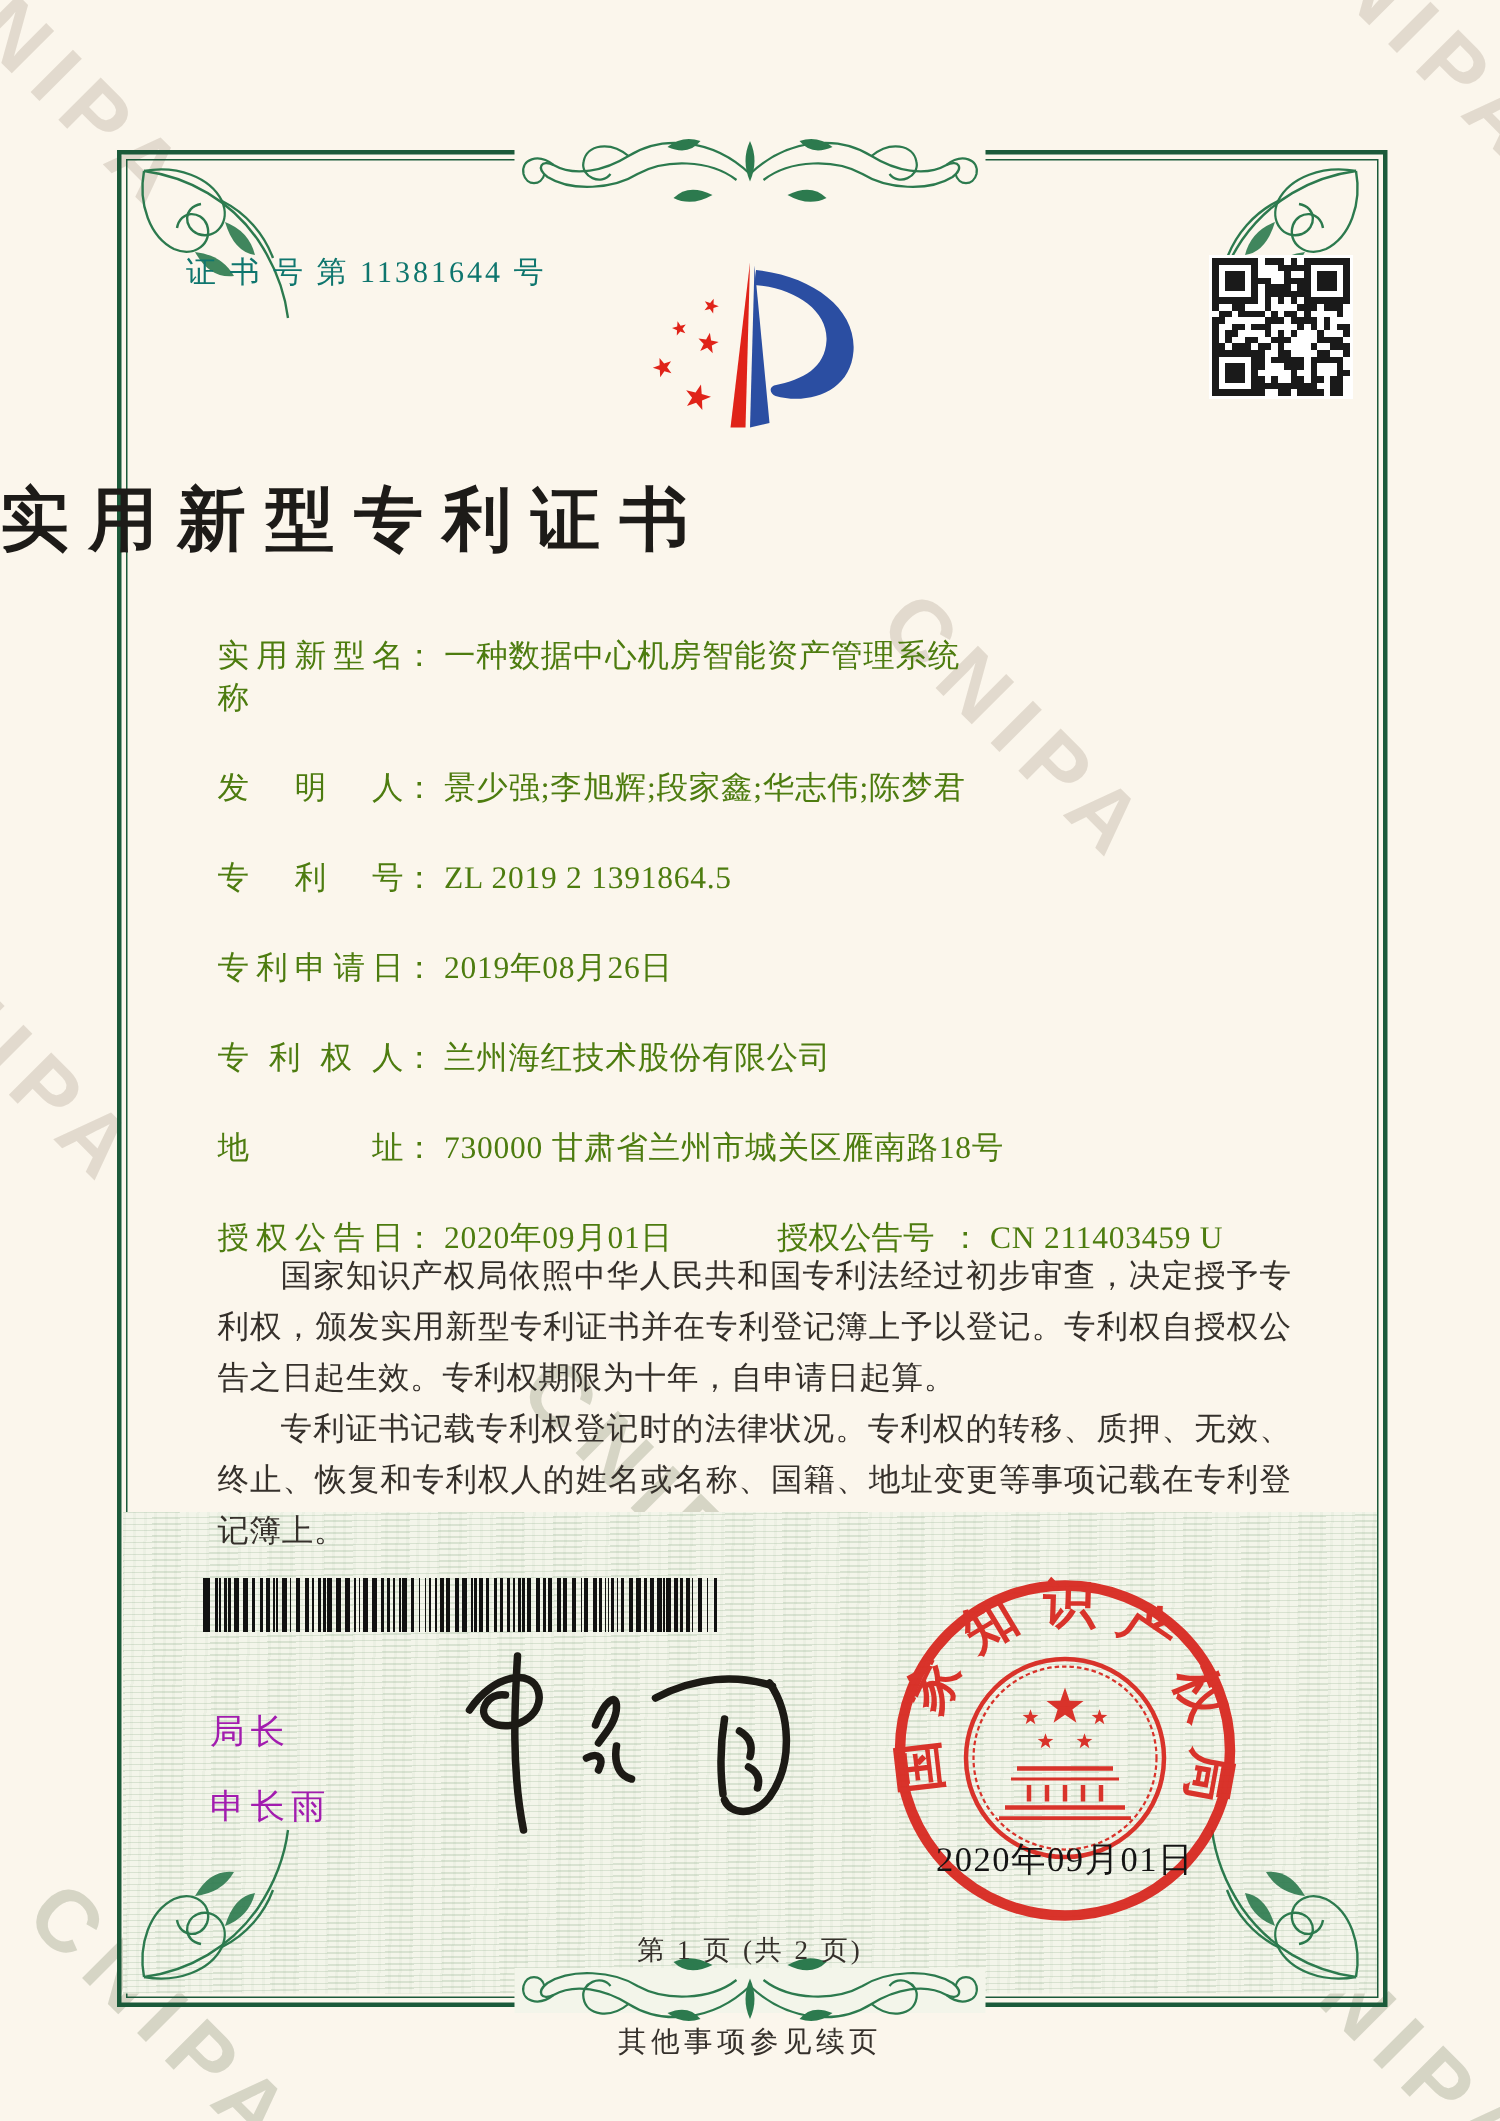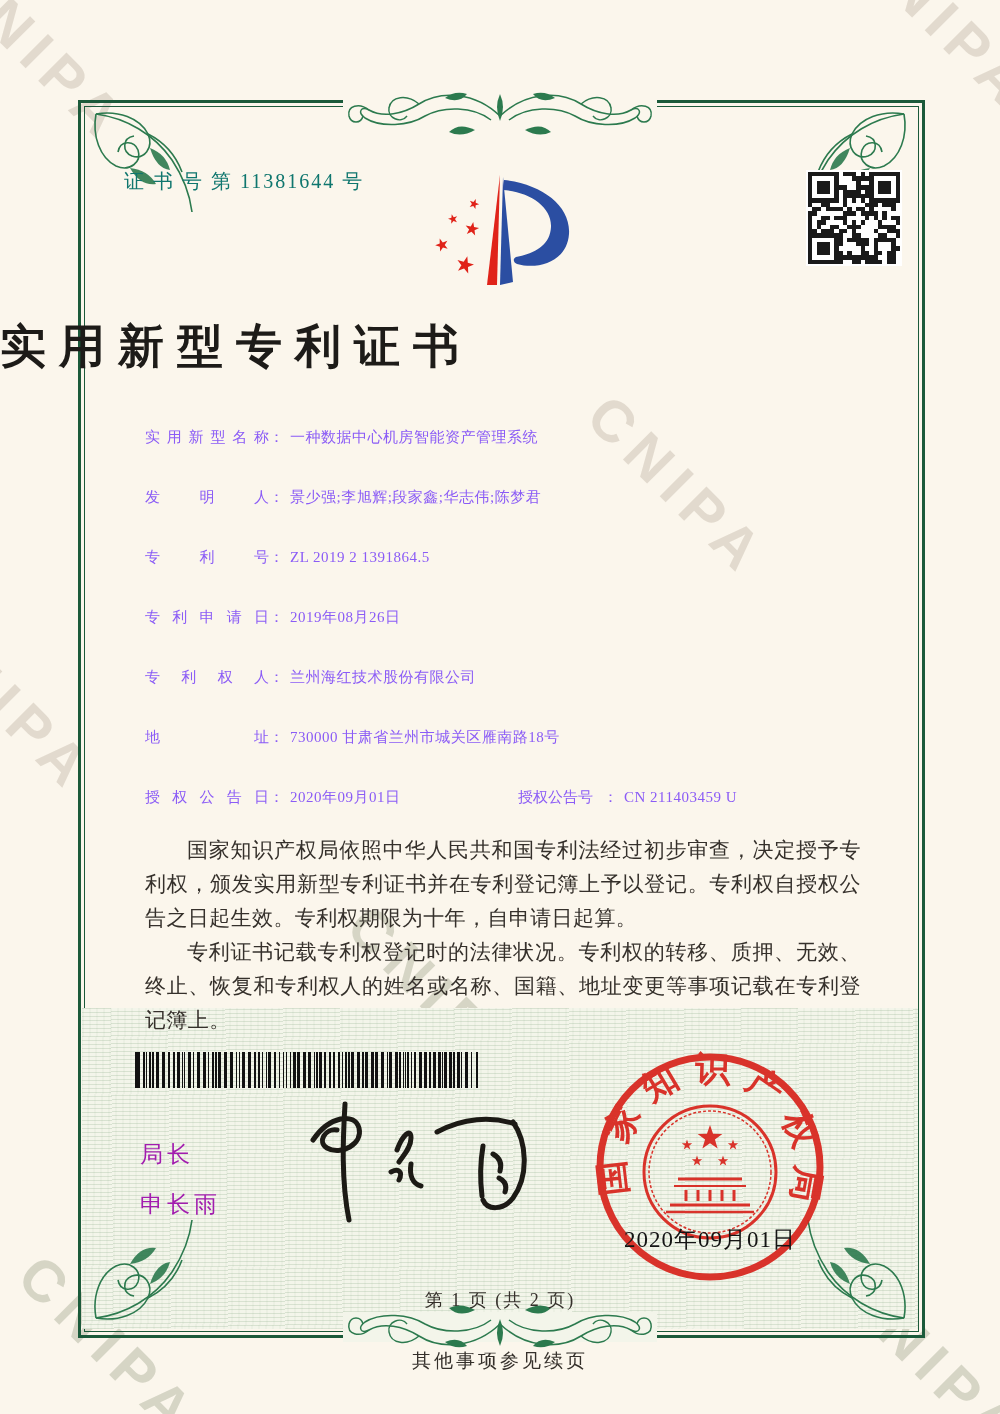--- a/index.html
+++ b/index.html
@@ -31,21 +31,21 @@
   .orn-bl{transform:scaleY(-1);}
   .orn-br{transform:scale(-1,-1);}
   .orn-bc{transform:scaleY(-1);}
   .certno{position:absolute;left:124px;top:168px;font-size:20px;letter-spacing:2px;color:#0f766e;}
   .logo{position:absolute;left:420px;top:156px;}
   .qr{position:absolute;left:806px;top:170px;width:92px;height:92px;background:#fff;padding:2px;}
   .title{
     position:absolute;left:0;right:0;top:297px;text-align:left;
     font-size:46px;font-weight:700;letter-spacing:13px;color:#1d1b18;margin-top:19px;
   }
-  .fields{position:absolute;left:145px;top:423px;width:720px;font-size:15px;color:#8b5cf6;}
+  .fields{position:absolute;left:145px;top:423px;width:720px;font-size:21px;color:#4d7c0f;}
   .frow{display:flex;align-items:baseline;margin-bottom:32px;position:relative;line-height:28px;}
   .flabel{display:inline-block;width:124px;text-align:justify;text-align-last:justify;}
   .fcolon{display:inline-block;margin-right:6px;}
   .fvalue{letter-spacing:0.5px;text-align:right;}
   .grant-2{position:absolute;left:373px;top:0;display:flex;align-items:baseline;}
   .grant-2 .plain{margin-right:10px;}
   .paras{position:absolute;left:145px;top:833px;width:716px;}
   .paras p{margin:0;font-size:21px;line-height:1.62;text-indent:2em;text-align:justify;color:#35302b;letter-spacing:0.4px;}
   .barcode{position:absolute;left:135px;top:1052px;}
   .signer{position:absolute;left:140px;top:1130px;font-size:23px;letter-spacing:4px;color:#a21caf;line-height:50px;}

